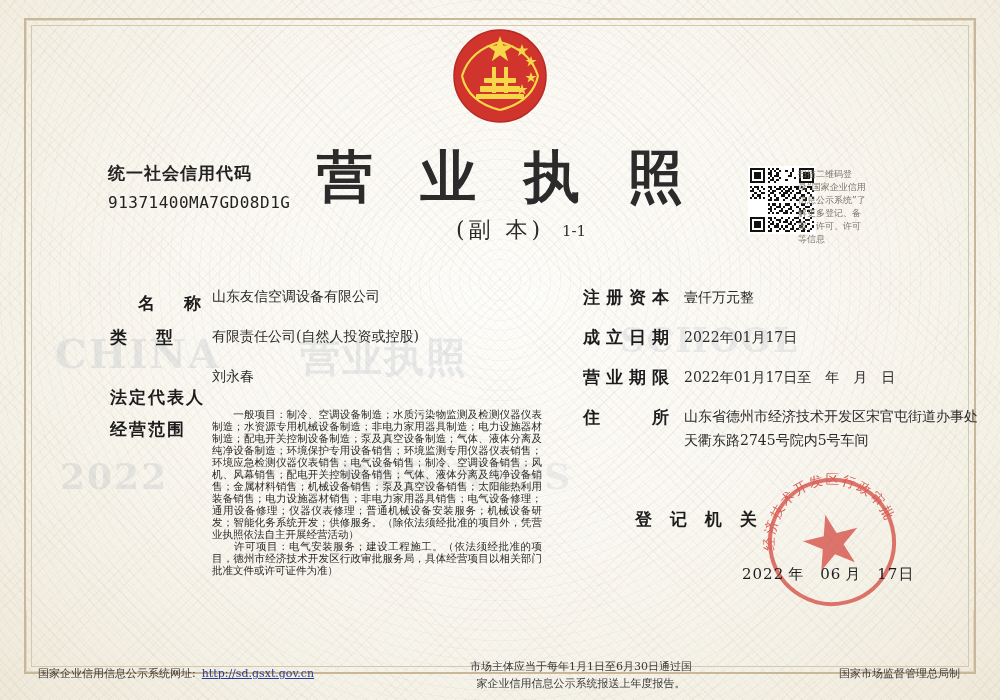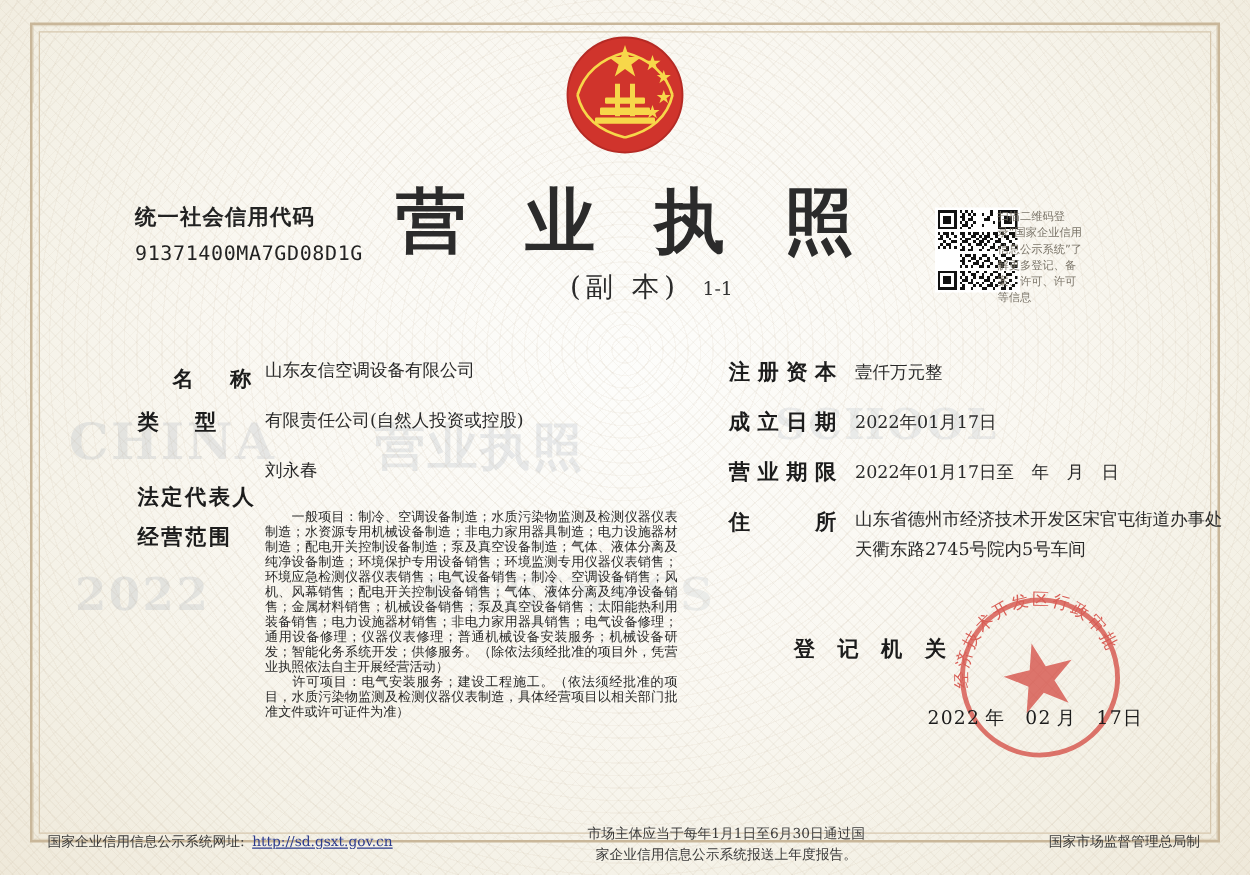--- a/index.html
+++ b/index.html
@@ -443,21 +443,21 @@
 
   <div class="fld-label L2">类　型</div>
   <div class="fld-value V2">有限责任公司(自然人投资或控股)</div>
 
   <div class="fld-label L3">法定代表人</div>
   <div class="fld-value V3">刘永春</div>
 
   <div class="fld-label L4">经营范围</div>
   <div class="scope">
     <div>　　一般项目：制冷、空调设备制造；水质污染物监测及检测仪器仪表制造；水资源专用机械设备制造；非电力家用器具制造；电力设施器材制造；配电开关控制设备制造；泵及真空设备制造；气体、液体分离及纯净设备制造；环境保护专用设备销售；环境监测专用仪器仪表销售；环境应急检测仪器仪表销售；电气设备销售；制冷、空调设备销售；风机、风幕销售；配电开关控制设备销售；气体、液体分离及纯净设备销售；金属材料销售；机械设备销售；泵及真空设备销售；太阳能热利用装备销售；电力设施器材销售；非电力家用器具销售；电气设备修理；通用设备修理；仪器仪表修理；普通机械设备安装服务；机械设备研发；智能化务系统开发；供修服务。（除依法须经批准的项目外，凭营业执照依法自主开展经营活动）</div>
-    <div>　　许可项目：电气安装服务；建设工程施工。（依法须经批准的项目，水质污染物监测及检测仪器仪表制造，具体经营项目以相关部门批准文件或许可证件为准）</div>
+    <div>　　许可项目：电气安装服务；建设工程施工。（依法须经批准的项目，德州市经济技术开发区行政审批服务局，具体经营项目以相关部门批准文件或许可证件为准）</div>
   </div>
 
   <div class="fld-label R1">注册资本</div>
   <div class="fld-value RV1">壹仟万元整</div>
 
   <div class="fld-label R2">成立日期</div>
   <div class="fld-value RV2">2022年01月17日</div>
 
   <div class="fld-label R3">营业期限</div>
   <div class="fld-value RV3">2022年01月17日至　年　月　日</div>
@@ -475,21 +475,21 @@
       </defs>
       <circle cx="80" cy="80" r="62" fill="none" stroke="#d0342c" stroke-width="4" opacity=".85"></circle>
       <polygon points="80,52 86.6,72.3 108,72.3 90.7,84.9 97.3,105.2 80,92.6 62.7,105.2 69.3,84.9 52,72.3 73.4,72.3" fill="#d0342c" opacity=".85"></polygon>
       <text font-size="13.5" fill="#d0342c" font-family="'DejaVu Serif','Liberation Serif',serif" letter-spacing="2">
         <textPath href="#sealArcText" startOffset="50%" text-anchor="middle">德州市经济技术开发区行政审批服务局</textPath>
       </text>
     </svg>
   </div>
 
   <div class="issue-date">
-    <span>2022</span><span class="sep">年</span><span>02</span><span class="sep">月</span><span>17</span><span class="y">日</span>
+    <span>2022</span><span class="sep">年</span><span>06</span><span class="sep">月</span><span>17</span><span class="y">日</span>
   </div>
 
   <div class="footer">
     <div class="f-left">
       <span>国家企业信用信息公示系统网址:</span><a class="url" href="#">http://sd.gsxt.gov.cn</a>
     </div>
     <div class="f-mid">
       <div>市场主体应当于每年1月1日至6月30日通过国</div>
       <div>家企业信用信息公示系统报送上年度报告。</div>
     </div>

